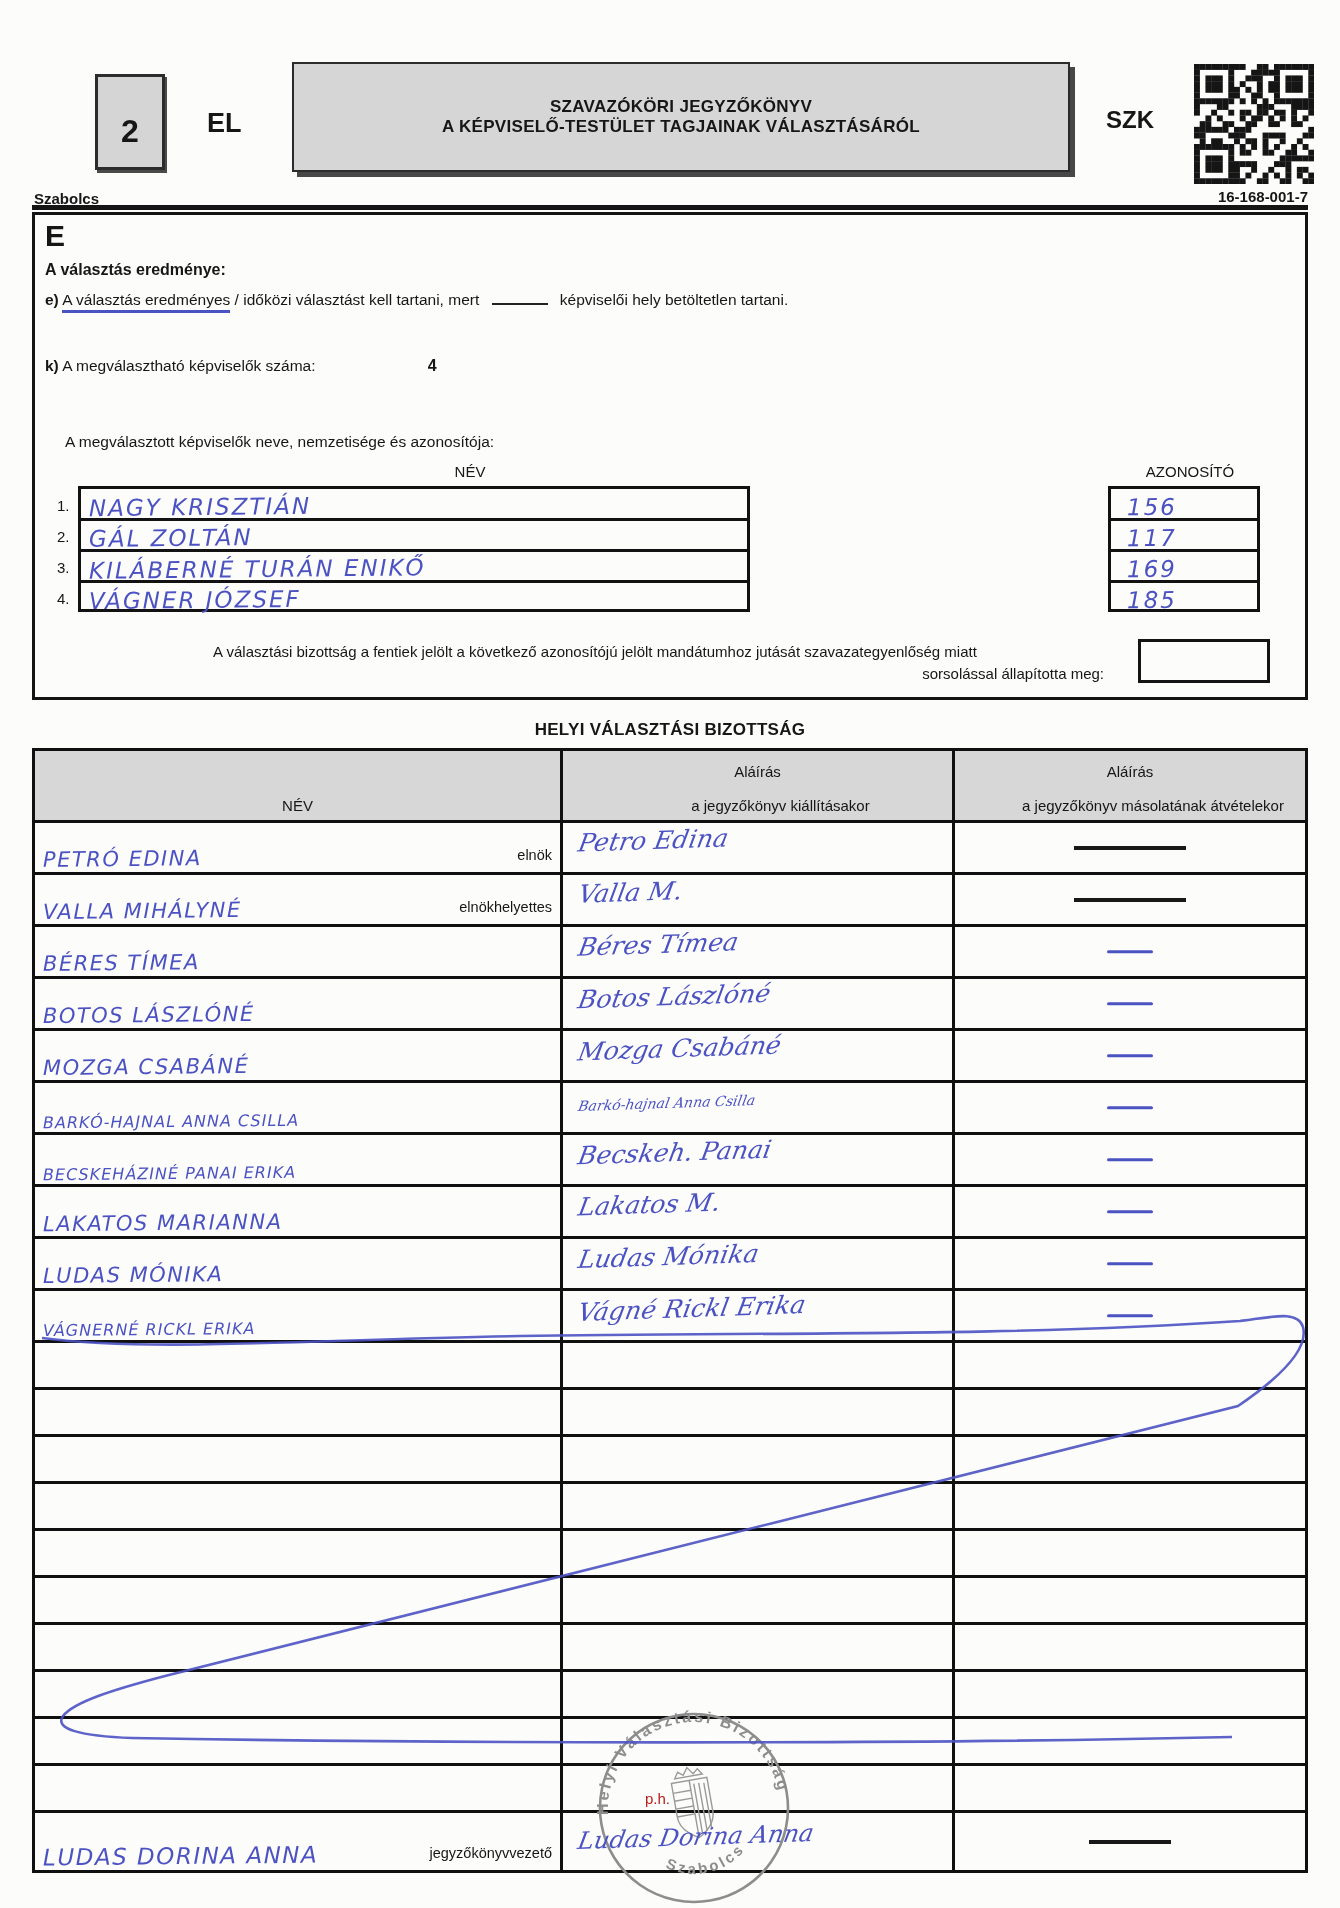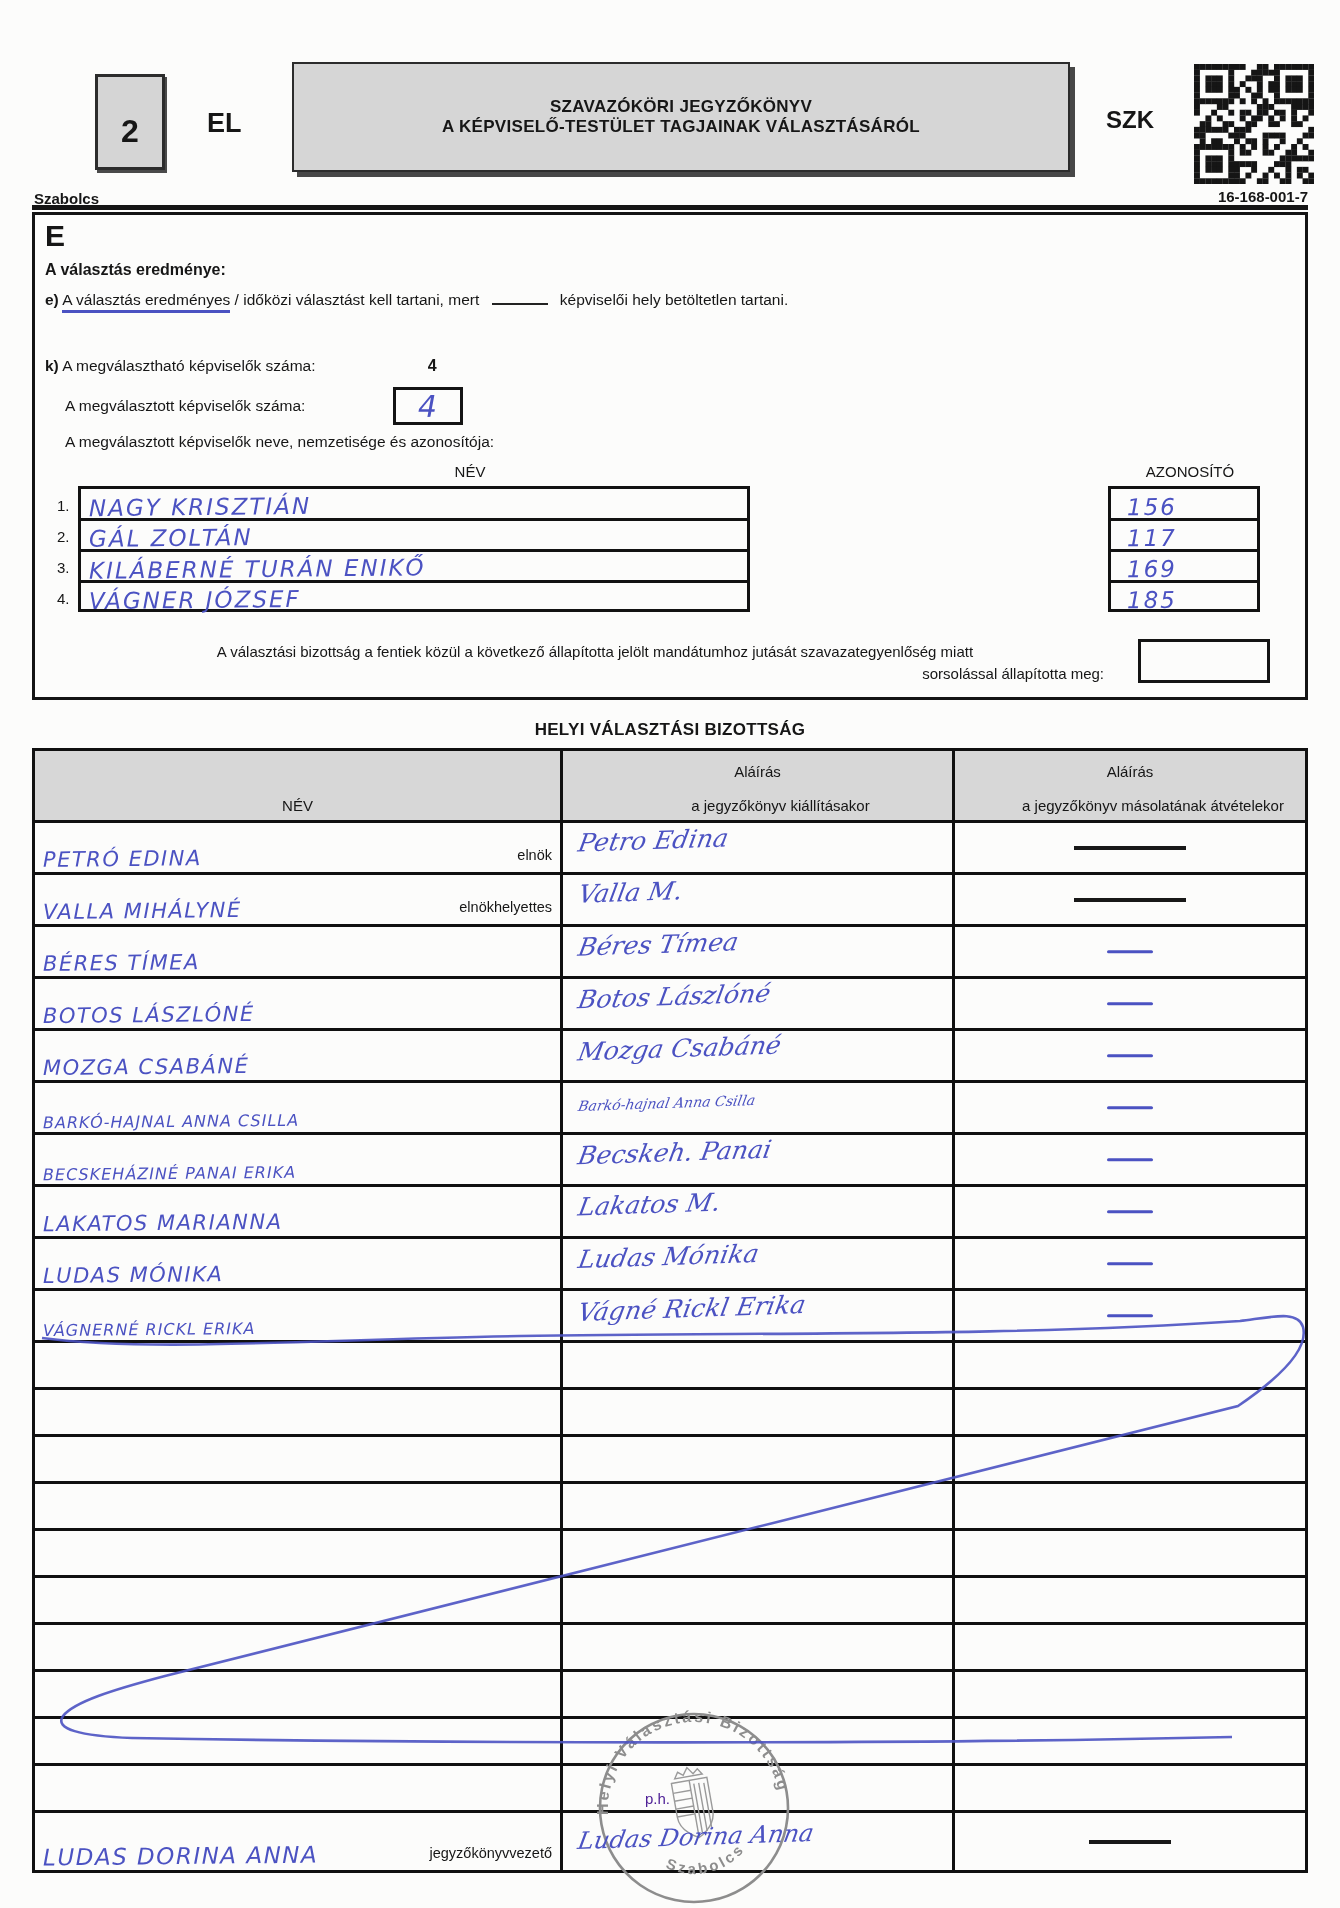--- a/index.html
+++ b/index.html
@@ -81,21 +81,21 @@
   .c-row.secretary{height:57px;}
   .secretary .member-name{font-size:23px;}
   .secretary .sig{font-size:24px;top:10px;}
   
   .strike{position:absolute;left:0;top:0;width:1340px;height:1908px;pointer-events:none;z-index:4;}
   .stamp{position:absolute;left:592px;top:1706px;width:204px;height:204px;z-index:2;}
   .stamp-arc{font-size:16px;font-weight:bold;letter-spacing:2.5px;fill:#8d8d8d;
              font-family:"Liberation Sans",sans-serif;}
   .stamp-arc2{font-size:15px;font-weight:bold;letter-spacing:3px;fill:#8d8d8d;
              font-family:"Liberation Sans",sans-serif;}
-  .ph{position:absolute;left:645px;top:1790px;font-size:15px;color:#4c1d95;z-index:3;}
+  .ph{position:absolute;left:645px;top:1790px;font-size:15px;color:#b91c1c;z-index:3;}
 </style>
 </head>
 <body>
 
 <div class="page">
 
   <div class="num-box">2</div>
   <div class="el-code">EL</div>
   <div class="title-box">
     <div class="t1">SZAVAZÓKÖRI JEGYZŐKÖNYV</div>
@@ -356,26 +356,20 @@
       <span class="u-ink">A választás eredményes</span>
       <span>/ időközi választást kell tartani, mert</span>
       <span class="blank"></span>
       <span>képviselői hely betöltetlen tartani.</span>
     </div>
     <div class="rb k-line">
       <span class="lbl">k)</span>
       <span>A megválasztható képviselők száma:</span>
       <span class="k-val">4</span>
     </div>
-    <div class="rb elected-line">
-      <span>A megválasztott képviselők száma:</span>
-      <span class="count-box">
-        <span class="hw" style="font-size:30px">4</span>
-      </span>
-    </div>
     <div class="rb names-intro">A megválasztott képviselők neve, nemzetisége és azonosítója:</div>
     <div class="rb col-lab nev-lab">NÉV</div>
     <div class="rb col-lab az-lab">AZONOSÍTÓ</div>
 
     <div class="cand-table">
       <div class="outline name-outline">
         <i class="s1"></i>
           <i class="s2"></i>
           <i class="s3"></i>
       </div>
@@ -404,21 +398,21 @@
         </div>
 
         <div class="cand-row">
           <span class="cand-num">4.</span>
           <span class="cand-name hw">VÁGNER JÓZSEF</span>
           <span class="cand-id hw">185</span>
         </div>
 
     </div>
 
-    <div class="rb lottery-1">A választási bizottság a fentiek közül a következő állapította jelölt mandátumhoz jutását szavazategyenlőség miatt</div>
+    <div class="rb lottery-1">A választási bizottság a fentiek jelölt a következő azonosítójú jelölt mandátumhoz jutását szavazategyenlőség miatt</div>
     <div class="rb lottery-2">sorsolással állapította meg:</div>
     <div class="lottery-box"></div>
   </section>
 
   <h2 class="comm-title">HELYI VÁLASZTÁSI BIZOTTSÁG</h2>
 
   <div class="committee">
     <div class="c-row c-head">
       <div class="c-col1">
         <div class="h-name">NÉV</div>

